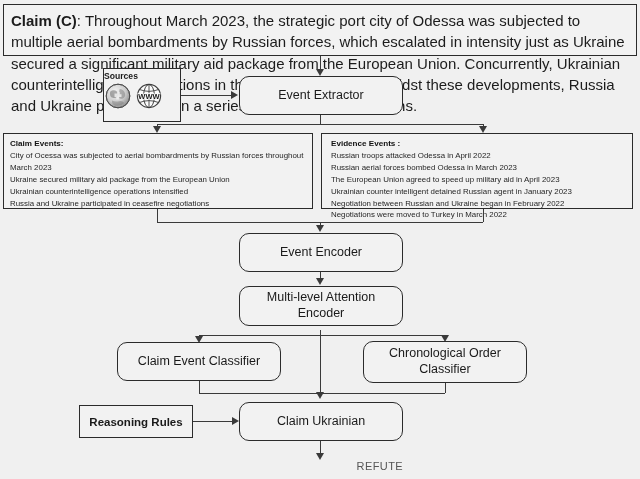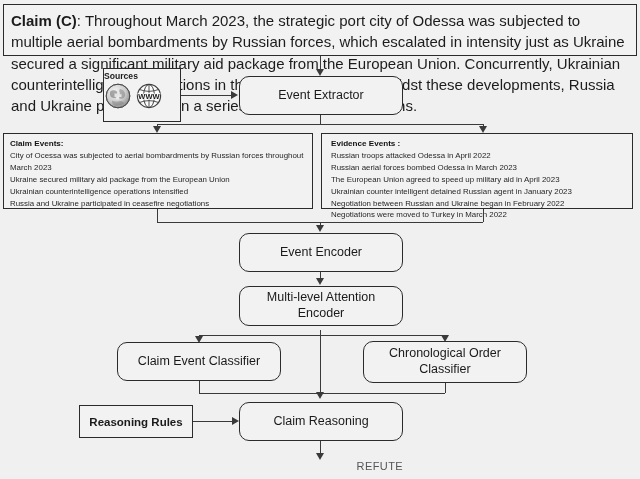--- a/index.html
+++ b/index.html
@@ -253,21 +253,21 @@
   <div class="hline" style="left:199px; top:393px; width:246px;"></div>
   <div class="arrow-down" style="left:316px; top:392px;"></div>
 
   <div class="sharp-box" id="reasoning-rules">
     <span>Reasoning Rules</span>
   </div>
   <div class="hline" style="left:193px; top:421px; width:42px;"></div>
   <div class="arrow-right" style="left:232px; top:417px;"></div>
 
   <div class="round-box" id="claim-classifier">
-    <span>Claim Reasoning</span>
+    <span>Claim Ukrainian</span>
   </div>
 
   <div class="vline" style="left:320px; top:441px; height:14px;"></div>
   <div class="arrow-down" style="left:316px; top:453px;"></div>
 
   <div id="verdict-label">REFUTE</div>
 
 </div>
 
 </body></html>

